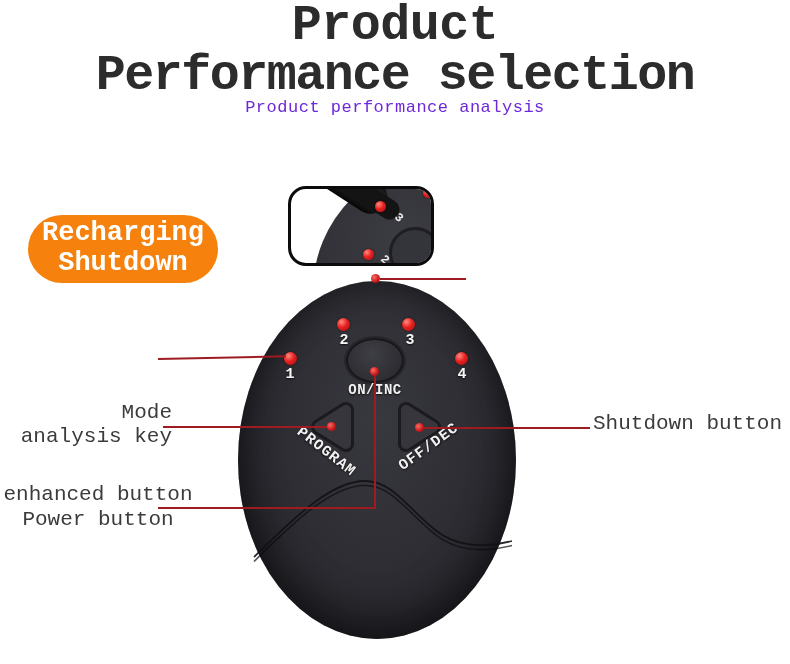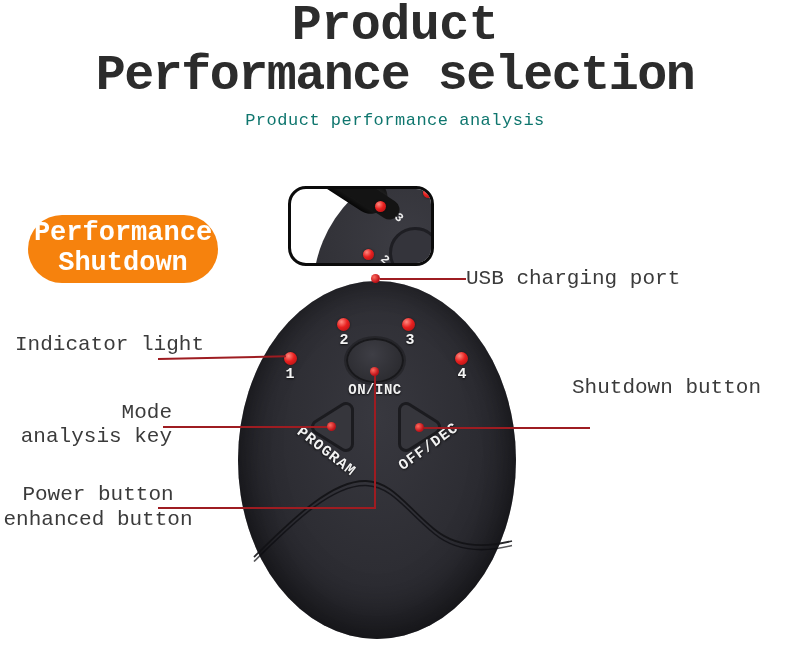--- a/index.html
+++ b/index.html
@@ -3,22 +3,22 @@
 <meta charset="utf-8">
 <style>
   html,body{margin:0;padding:0;background:#fff;}
   .stage{position:relative;width:790px;height:664px;background:#ffffff;overflow:hidden;
          font-family:Liberation Mono, monospace;}
   
   .t1{position:absolute;top:0;left:0;width:100%;text-align:center;
       font-size:50px;font-weight:bold;color:#2c2c2c;letter-spacing:-0.5px;line-height:52px;}
   .t2{position:absolute;top:50px;left:0;width:100%;text-align:center;
       font-size:50px;font-weight:bold;color:#2c2c2c;letter-spacing:-1.5px;line-height:52px;}
-  .subtitle{position:absolute;top:111px;left:0;width:100%;text-align:center;
-      font-size:17px;color:#0f766e;letter-spacing:0.5px;}
+  .subtitle{position:absolute;top:98px;left:0;width:100%;text-align:center;
+      font-size:17px;color:#6d28d9;letter-spacing:0.5px;}
   
   .badge{position:absolute;left:28px;top:215px;width:190px;height:68px;border-radius:34px;
       background:#F6820D;color:#fff;text-align:center;font-size:27px;font-weight:600;
       line-height:30px;padding-top:3px;box-sizing:border-box;}
   
   .inset{position:absolute;left:288px;top:186px;width:146px;height:80px;background:#fff;
       border:3px solid #0b0b0b;border-radius:18px;overflow:hidden;box-sizing:border-box;}
   .cable1{position:absolute;left:-35px;top:-38px;width:140px;height:34px;border-radius:17px;
       transform:rotate(33deg);background:linear-gradient(180deg,#0c0c0c,#333 45%,#060606);}
   .cable2{position:absolute;left:26px;top:-8px;width:88px;height:20px;border-radius:10px;
@@ -55,34 +55,34 @@
   .program-label{left:326px;top:452px;transform:translate(-50%,-50%) rotate(38deg);}
   .offdec-label{left:429px;top:447px;transform:translate(-50%,-50%) rotate(-36deg);}
   .seam{position:absolute;left:238px;top:281px;}
   
   .cline{position:absolute;height:2px;background:#9E1C21;}
   .cline-v{position:absolute;width:2px;background:#9E1C21;}
   .clabel{position:absolute;color:#3b3b3b;font-size:21px;line-height:25px;}
   .usb-label{left:466px;top:266px;}
   .indicator-label{left:15px;top:332px;}
   .mode-label{left:6px;top:401px;width:166px;text-align:right;line-height:24px;}
-  .shutdown-label{left:572px;top:375px;width:210px;text-align:left;}
+  .shutdown-label{left:572px;top:411px;width:210px;text-align:right;}
   .power-label{left:0px;top:482px;width:196px;text-align:center;}
 </style>
 </head>
 <body>
 
 <div class="stage">
 
   <div class="t1">Product</div>
   <div class="t2">Performance selection</div>
   <div class="subtitle">Product performance analysis</div>
 
   <div class="badge">
-    <div>Performance</div>
+    <div>Recharging</div>
     <div>Shutdown</div>
   </div>
 
   <div class="inset">
     <div class="inset-corner"></div>
     <div class="cable1"></div>
     <div class="cable2"></div>
     <div class="inset-btn"></div>
     <div class="led small" style="left:84px;top:12px;"></div>
     <div class="inset-num" style="left:104px;top:22px;">3</div>
@@ -127,27 +127,25 @@
   <div class="cline" style="left:163px;top:426px;width:168px;"></div>
   <div class="cline" style="left:424px;top:427px;width:166px;"></div>
   <div class="cline" style="left:158px;top:507px;width:218px;"></div>
   <div class="cline-v" style="left:374px;top:371px;height:138px;"></div>
 
   <div class="dot" style="left:371px;top:274px;"></div>
   <div class="dot" style="left:327px;top:422px;"></div>
   <div class="dot" style="left:415px;top:423px;"></div>
   <div class="dot" style="left:370px;top:367px;"></div>
 
-  <div class="clabel usb-label">USB charging port</div>
-  <div class="clabel indicator-label">Indicator light</div>
   <div class="clabel mode-label">
     <div>Mode</div>
     <div>analysis key</div>
   </div>
   <div class="clabel shutdown-label">
     <div>Shutdown button</div>
   </div>
   <div class="clabel power-label">
+    <div>enhanced button</div>
     <div>Power button</div>
-    <div>enhanced button</div>
   </div>
 
 </div>
 
 </body></html>

